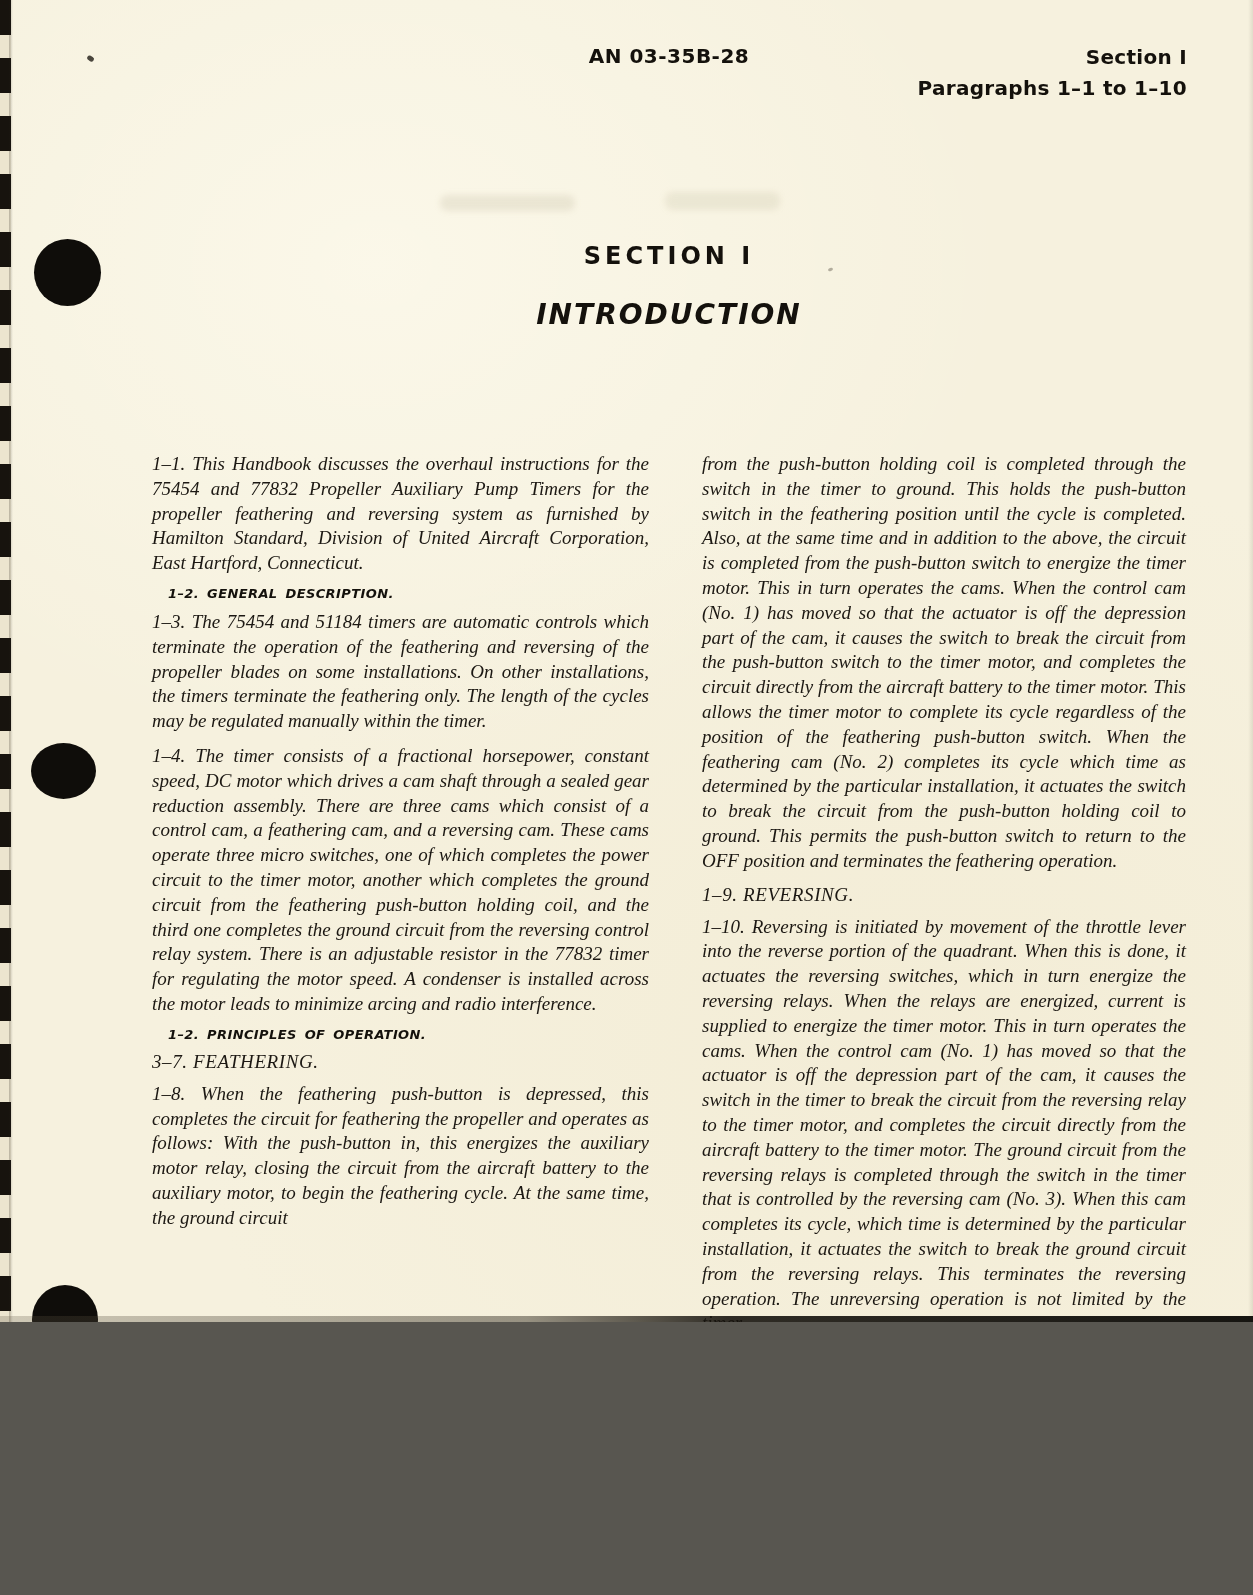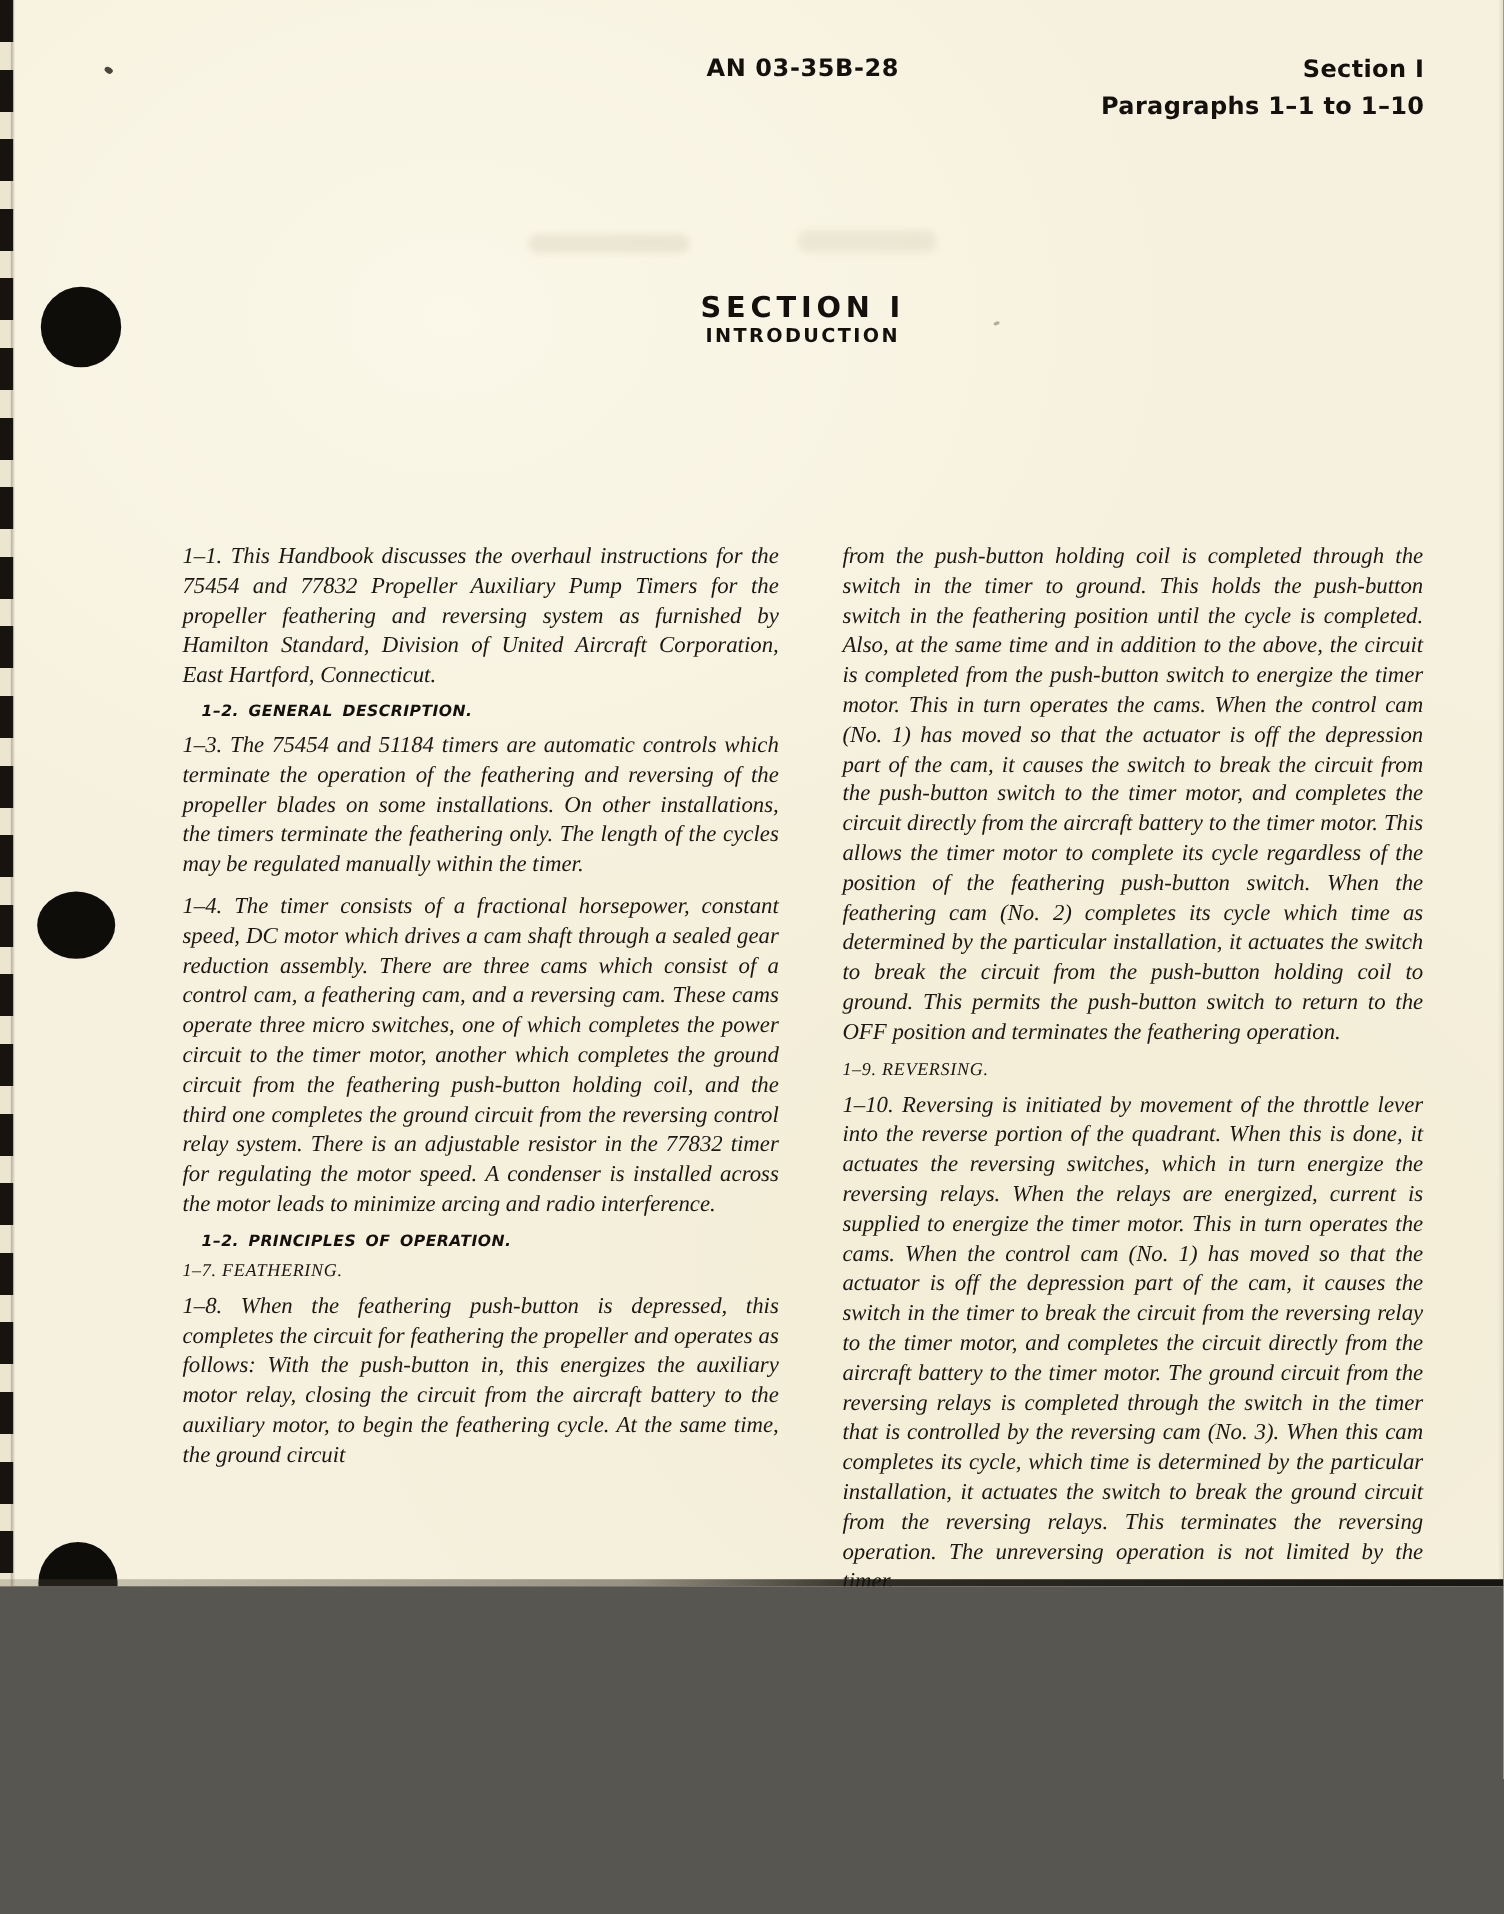--- a/index.html
+++ b/index.html
@@ -42,40 +42,40 @@
     position:absolute;right:66px;top:42px;text-align:right;
     font-family:"DejaVu Sans", sans-serif;font-weight:bold;
     font-size:20px;line-height:31px;letter-spacing:0.3px;color:#14110c;
   }
   
   .title-block{
     position:absolute;left:152px;top:242px;width:1034px;text-align:center;
     font-family:"DejaVu Sans", sans-serif;font-weight:bold;color:#14110c;
   }
   .title-line1{font-size:24px;letter-spacing:4px;}
-  .title-line2{font-size:16px;letter-spacing:2px;}
+  .title-line2{font-size:28px;letter-spacing:2px;margin-top:28px;font-style:italic;}
   
   .col{position:absolute;top:452px;font-style:italic;}
   .col-left{left:152px;width:497px;}
   .col-right{left:702px;width:484px;}
   .para{
     margin:0 0 10px 0;
     font-size:19px;line-height:24.8px;
     text-align:justify;
     color:#1c1813;
   }
   .head-sans{
     margin:10px 0 9px 16px;
     font-family:"DejaVu Sans", sans-serif;font-weight:bold;
     font-size:13px;letter-spacing:0.4px;color:#14110c;
     word-spacing:3px;
   }
   .head-serif{
     margin:8px 0 9px 0;
-    font-size:15px;letter-spacing:0.6px;color:#1c1813;
+    font-size:19px;letter-spacing:0.6px;color:#1c1813;
   }
   
   .page-number{
     position:absolute;left:1186px;top:1507px;
     font-family:"DejaVu Sans", sans-serif;font-weight:bold;
     font-size:21px;color:#14110c;
   }
   
   .bottom-edge{
     position:absolute;left:0;bottom:0;width:100%;height:6px;
@@ -134,21 +134,21 @@
     <div class="title-line1">SECTION I</div>
     <div class="title-line2">INTRODUCTION</div>
   </div>
 
   <div class="col col-left">
     <p class="para">1–1. This Handbook discusses the overhaul instructions for the 75454 and 77832 Propeller Auxiliary Pump Timers for the propeller feathering and reversing system as furnished by Hamilton Standard, Division of United Aircraft Corporation, East Hartford, Connecticut.</p>
     <h3 class="head-sans">1–2. GENERAL DESCRIPTION.</h3>
     <p class="para">1–3. The 75454 and 51184 timers are automatic controls which terminate the operation of the feathering and reversing of the propeller blades on some installations. On other installations, the timers terminate the feathering only. The length of the cycles may be regulated manually within the timer.</p>
     <p class="para">1–4. The timer consists of a fractional horsepower, constant speed, DC motor which drives a cam shaft through a sealed gear reduction assembly. There are three cams which consist of a control cam, a feathering cam, and a reversing cam. These cams operate three micro switches, one of which completes the power circuit to the timer motor, another which completes the ground circuit from the feathering push-button holding coil, and the third one completes the ground circuit from the reversing control relay system. There is an adjustable resistor in the 77832 timer for regulating the motor speed. A condenser is installed across the motor leads to minimize arcing and radio interference.</p>
     <h3 class="head-sans">1–2. PRINCIPLES OF OPERATION.</h3>
-    <div class="head-serif">1–7. FEATHERING.</div>
+    <div class="head-serif">3–7. FEATHERING.</div>
     <p class="para">1–8. When the feathering push-button is depressed, this completes the circuit for feathering the propeller and operates as follows: With the push-button in, this energizes the auxiliary motor relay, closing the circuit from the aircraft battery to the auxiliary motor, to begin the feathering cycle. At the same time, the ground circuit</p>
   </div>
 
   <div class="col col-right">
     <p class="para">from the push-button holding coil is completed through the switch in the timer to ground. This holds the push-button switch in the feathering position until the cycle is completed. Also, at the same time and in addition to the above, the circuit is completed from the push-button switch to energize the timer motor. This in turn operates the cams. When the control cam (No. 1) has moved so that the actuator is off the depression part of the cam, it causes the switch to break the circuit from the push-button switch to the timer motor, and completes the circuit directly from the aircraft battery to the timer motor. This allows the timer motor to complete its cycle regardless of the position of the feathering push-button switch. When the feathering cam (No. 2) completes its cycle which time as determined by the particular installation, it actuates the switch to break the circuit from the push-button holding coil to ground. This permits the push-button switch to return to the OFF position and terminates the feathering operation.</p>
     <div class="head-serif">1–9. REVERSING.</div>
     <p class="para">1–10. Reversing is initiated by movement of the throttle lever into the reverse portion of the quadrant. When this is done, it actuates the reversing switches, which in turn energize the reversing relays. When the relays are energized, current is supplied to energize the timer motor. This in turn operates the cams. When the control cam (No. 1) has moved so that the actuator is off the depression part of the cam, it causes the switch in the timer to break the circuit from the reversing relay to the timer motor, and completes the circuit directly from the aircraft battery to the timer motor. The ground circuit from the reversing relays is completed through the switch in the timer that is controlled by the reversing cam (No. 3). When this cam completes its cycle, which time is determined by the particular installation, it actuates the switch to break the ground circuit from the reversing relays. This terminates the reversing operation. The unreversing operation is not limited by the timer.</p>
   </div>
 
   <div class="page-number">1</div>

